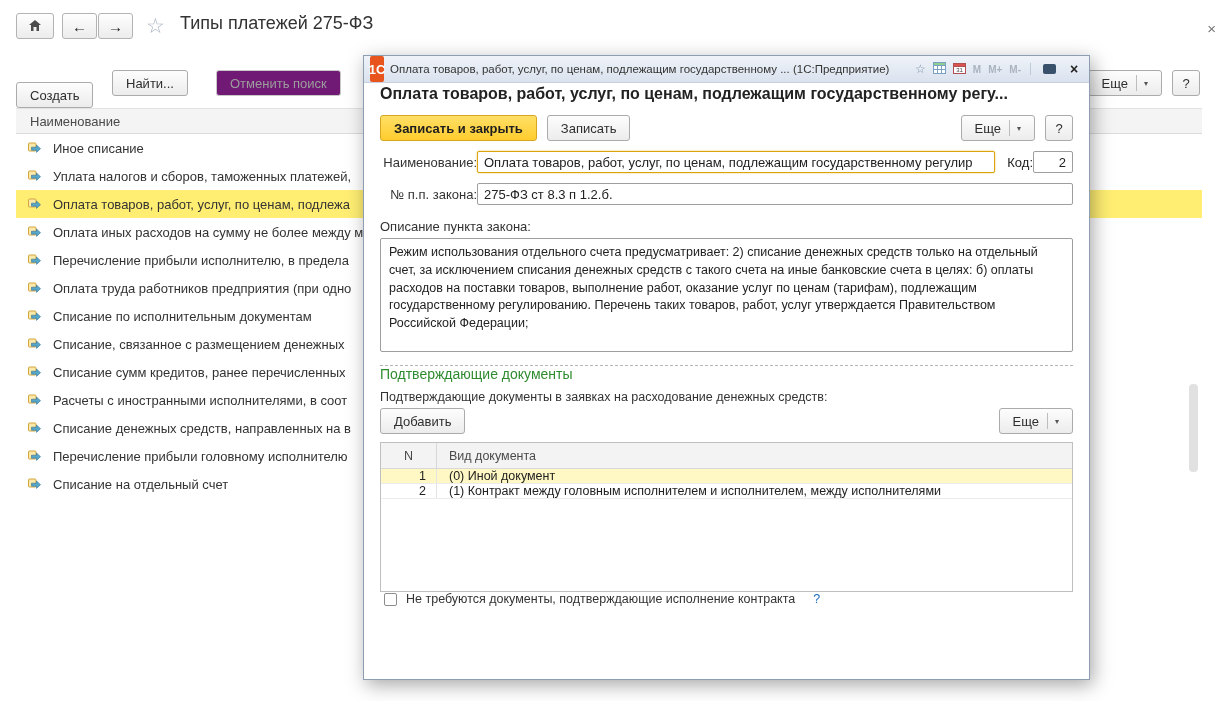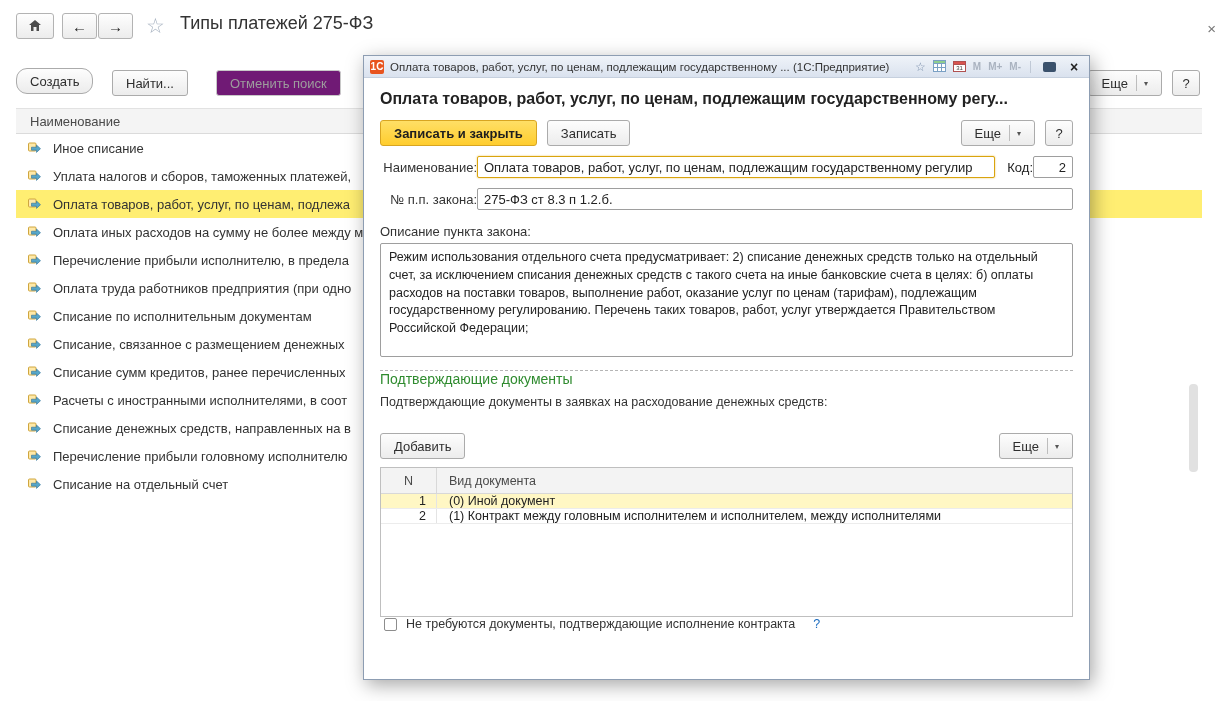--- a/index.html
+++ b/index.html
@@ -22,21 +22,21 @@
   .btn { display:inline-flex; align-items:center; justify-content:center; height:26px;
          padding:0 13px; border:1px solid #ababab; border-radius:3px;
          background:linear-gradient(#fdfdfd,#ececec); font-size:13px; color:#2e2e2e; cursor:pointer; }
   .btn.disabled { color:#9d9d9d; border-color:#c8c8c8; background:#701a75; cursor:default; }
   .btn .drop-arrow { font-size:8px; color:#555; margin-left:8px; padding-left:7px;
                      border-left:1px solid #bdbdbd; height:16px; display:flex; align-items:center; }
   .btn-primary { background:linear-gradient(#ffdf66,#ffcd2e); border:1px solid #d8a521;
                  font-weight:bold; color:#1e1e1e; }
   .btn-help { width:28px; padding:0; }
 
-  .tb-create { position:absolute; left:16px;  top:68px;border-radius:11px; }
+  .tb-create { position:absolute; left:16px;  top:82px; }
   .tb-find   { position:absolute; left:112px; top:70px; }
   .tb-cancel { position:absolute; left:216px; top:70px; }
   .tb-more   { position:absolute; right:64px; top:70px; }
   .tb-help   { position:absolute; right:26px; top:70px; }
 
   
   .list-header { position:absolute; left:16px; right:24px; top:108px; height:26px;
                  background:#f4f4f4; border-top:1px solid #e2e2e2; border-bottom:1px solid #dbdbdb;
                  display:flex; align-items:center; padding-left:14px; font-size:13px; color:#4a4a4a; }
   .list { position:absolute; left:16px; right:24px; top:134px; }
@@ -48,52 +48,52 @@
   .scroll-thumb { position:absolute; right:28px; top:384px; width:9px; height:88px;
                   background:#e1e1e1; border-radius:4px; cursor:pointer; }
 
   
   .dialog { position:absolute; left:363px; top:55px; width:727px; height:625px; background:#fff;
             border:1px solid #8d9db2; box-shadow:3px 5px 18px rgba(0,0,0,.35);
             display:flex; flex-direction:column; }
   .titlebar { flex:0 0 22px; background:linear-gradient(#eff3f9,#dae2ee);
               border-bottom:1px solid #c6d0de; display:flex; align-items:center; gap:6px;
               padding:0 6px; font-size:11.5px; color:#333; cursor:default; }
-  .logo-1c { width:14px; height:14px; background:#e8541e; color:#fff; font-size:10px; font-weight:bold;
+  .logo-1c { width:14px; height:26px; background:#e8541e; color:#fff; font-size:13px; font-weight:bold;
              display:flex; align-items:center; justify-content:center; border-radius:2px; flex:0 0 14px; }
   .tb-title { flex:1; white-space:nowrap; overflow:hidden; text-overflow:ellipsis; }
   .tb-icons { display:flex; align-items:center; gap:7px; }
   .tb-star-sm { color:#7d91ad; font-size:12px; cursor:pointer; }
   .mem { font-size:10px; font-weight:bold; color:#aab3c0; cursor:pointer; }
   .win-sep { width:1px; height:12px; background:#c0c9d6; margin:0 2px; }
   .win-btn { width:18px; height:16px; display:flex; align-items:center; justify-content:center; cursor:pointer; }
   .win-max-glyph { width:13px; height:10px; background:#3a516c; border-radius:2px; }
   .win-close-glyph { font-size:14px; font-weight:bold; color:#222; }
 
-  .dlg-body { flex:1; padding:10px 16px 14px; display:flex; flex-direction:column; overflow:hidden; }
+  .dlg-body { flex:1; padding:0 16px 14px; display:flex; flex-direction:column; overflow:hidden; }
   .dlg-heading { font-size:16px; font-weight:bold; color:#222; margin:2px 0 12px; }
   .cmd-bar { display:flex; align-items:center; gap:10px; }
   .cmd-spacer { flex:1; }
 
   .frow { display:flex; align-items:center; margin-top:10px; font-size:13px; color:#222; }
   .flabel { flex:0 0 97px; color:#333;text-align:right; }
   .finput { height:22px; border:1px solid #9e9e9e; border-radius:2px; padding:0 6px;
             font-size:13px; color:#222; flex:1; min-width:0; font-family:inherit; background:#fff; }
   .finput.focused { border:1px solid #d9a40e; box-shadow:0 0 2px rgba(235,175,25,.75); }
   .code-label { margin-left:12px; }
   .code-input { flex:0 0 40px; width:40px; text-align:right; }
 
   .desc-label { margin-top:14px; font-size:13px; color:#333; }
   .desc-box { margin-top:4px; border:1px solid #9e9e9e; border-radius:2px; padding:5px 8px;
               font-size:12.5px; line-height:1.42; color:#222; height:114px; overflow:hidden; }
 
   .dash-sep { margin-top:13px; border-top:1px dashed #b5b5b5; }
   .section-title { font-size:14px; color:#2f8b2f; }
   .section-hint { margin-top:8px; font-size:12.5px; color:#333; }
-  .add-row { margin-top:24px; display:flex; align-items:center; }
+  .add-row { margin-top:4px; display:flex; align-items:center; }
 
   .doc-table { margin-top:8px; border:1px solid #bfbfbf; height:150px; display:flex; flex-direction:column; }
   .doc-head { display:flex; flex:0 0 26px; background:#f3f3f3; border-bottom:1px solid #d8d8d8;
               font-size:12.5px; color:#4a4a4a; }
   .doc-col-n { flex:0 0 56px; display:flex; align-items:center; justify-content:center;
                border-right:1px solid #d8d8d8; }
   .doc-col-doc { flex:1; display:flex; align-items:center; padding-left:12px;text-align:center; }
   .doc-row { display:flex; flex:0 0 26px; font-size:12.5px; color:#222; border-bottom:1px solid #ececec; cursor:pointer; }
   .doc-row.selected { background:#fff7c4; }
   .doc-cell-n { flex:0 0 56px; display:flex; align-items:center; justify-content:flex-end;

